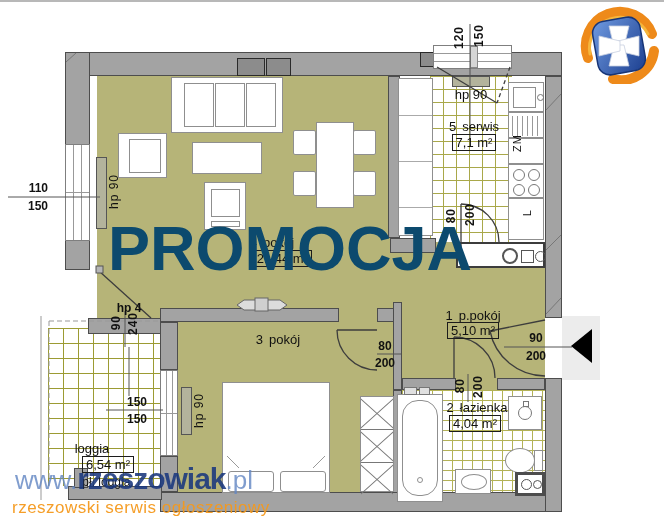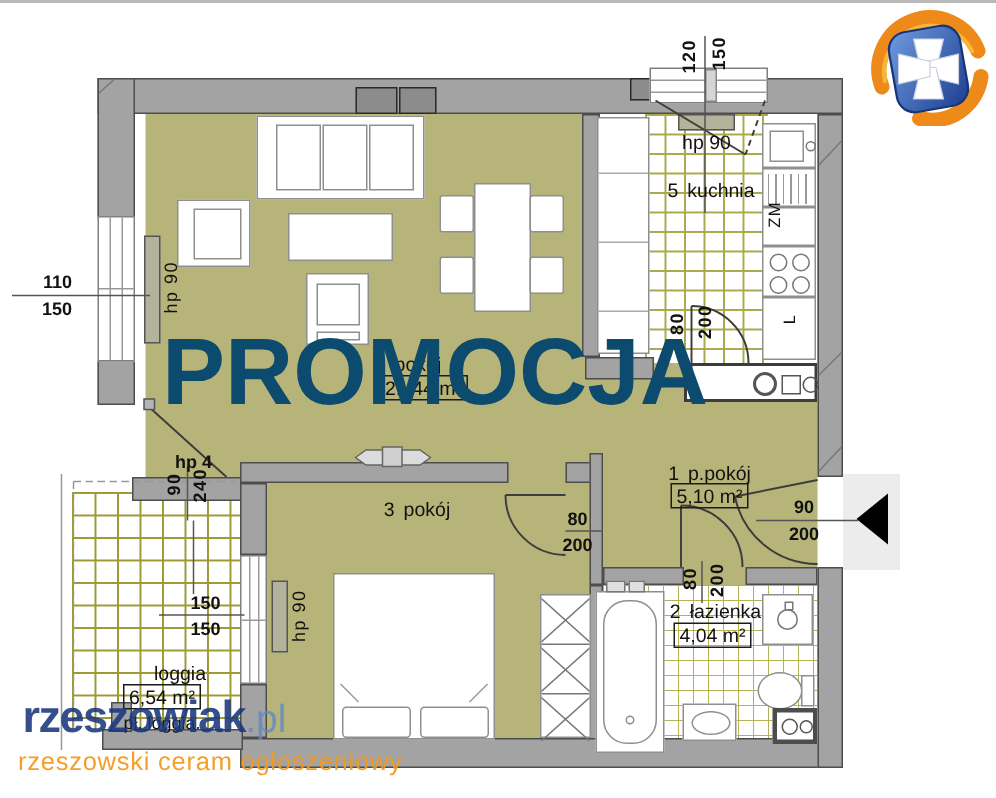--- a/index.html
+++ b/index.html
@@ -235,21 +235,24 @@
 
   <div class="abs dim vt" style="left:107px;top:174px;font-weight:normal;">hp 90</div>
   <div class="abs dim" style="left:449px;top:88px;width:44px;font-weight:normal;font-size:13px;">hp 90</div>
   <div class="abs dim vt" style="left:192px;top:393px;font-weight:normal;">hp 90</div>
 
   <div class="abs dim sm vt" style="left:510px;top:134px;font-weight:normal;">ZM</div>
   <div class="abs dim sm vt" style="left:520px;top:209px;font-weight:normal;">L</div>
 
   <div class="abs lbl row" style="left:436px;top:119px;width:76px;">
     <span>5</span>
-    <span>kuchnia</span>
+    <span>serwis</span>
+  </div>
+  <div class="abs lbl" style="left:420px;top:134px;width:108px;">
+    <span class="abox">7,1 m²</span>
   </div>
 
   <div class="abs lbl row" style="left:234px;top:235px;width:76px;">
     <span>4</span>
     <span>pokój</span>
   </div>
   <div class="abs lbl" style="left:228px;top:250px;width:84px;text-align:right;">
     <span class="abox">21,44 m²</span>
   </div>
 
@@ -267,33 +270,34 @@
   </div>
 
   <div class="abs lbl row" style="left:436px;top:400px;width:82px;">
     <span>2</span>
     <span>łazienka</span>
   </div>
   <div class="abs lbl" style="left:430px;top:415px;width:90px;">
     <span class="abox">4,04 m²</span>
   </div>
 
-  <div class="abs lbl" style="left:92px;top:441px;width:56px;">loggia</div>
+  <div class="abs lbl" style="left:64px;top:441px;width:56px;">loggia</div>
   <div class="abs lbl" style="left:72px;top:456px;width:72px;">
     <span class="abox">6,54 m²</span>
   </div>
   <div class="abs lbl" style="left:76px;top:475px;width:64px;font-size:12px;">pł. loggia.</div>
 
   <div class="abs promo" style="left:108px;top:217px;z-index:50;">PROMOCJA</div>
 
   <div class="abs wm" style="left:15px;top:462px;z-index:60;">
+    <span class="p1">www.</span>
     <span class="p2">rzeszowiak</span>
     <span class="p3">.pl</span>
   </div>
-  <div class="abs tag" style="left:12px;top:498px;z-index:60;">rzeszowski ceram ogłoszeniowy</div>
+  <div class="abs tag" style="left:12px;top:498px;z-index:60;">rzeszowski serwis ogłoszeniowy</div>
 
   <svg class="abs" style="left:578px;top:6px;z-index:60;" width="82" height="78" viewBox="0 0 82 78">
     <defs>
       <linearGradient id="lg" x1="0" y1="0" x2="1" y2="1">
         <stop offset="0" stop-color="#6f9ae0"></stop>
         <stop offset="1" stop-color="#1c3f90"></stop>
       </linearGradient>
     </defs>
     <path d="M10,52 A33,33 0 0 1 74,28" stroke="#ee8a1a" stroke-width="10" fill="none" stroke-linecap="round"></path>
     <path d="M76,45 A33,33 0 0 1 35,73" stroke="#ee8a1a" stroke-width="10" fill="none" stroke-linecap="round"></path>

